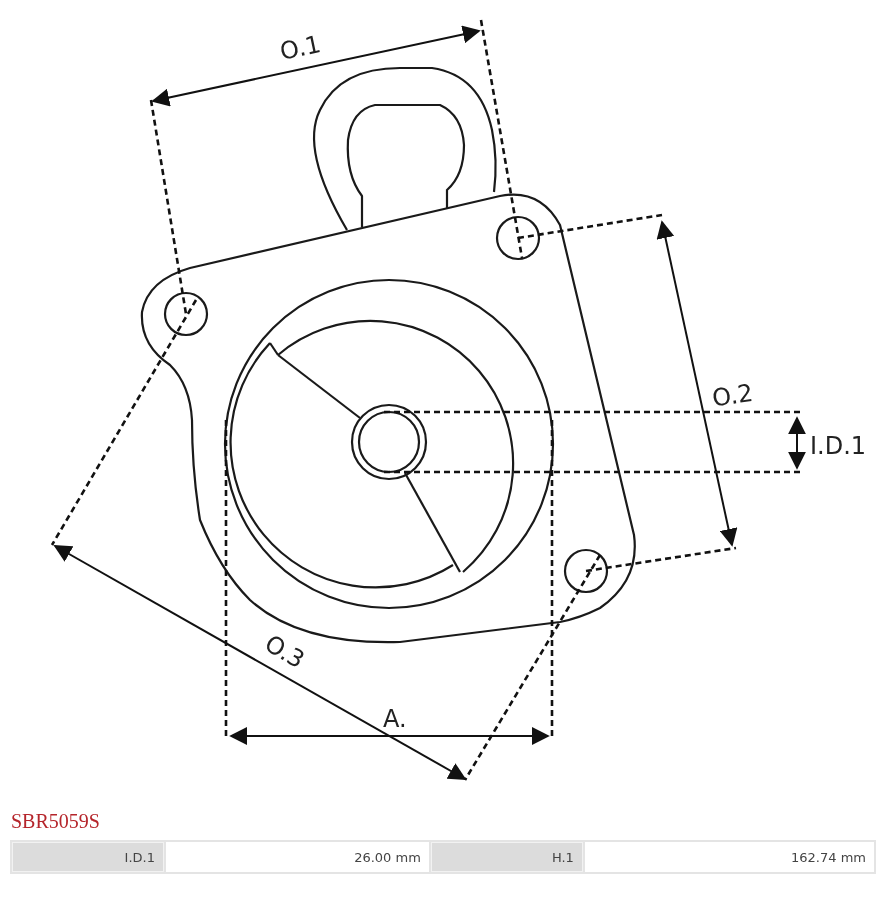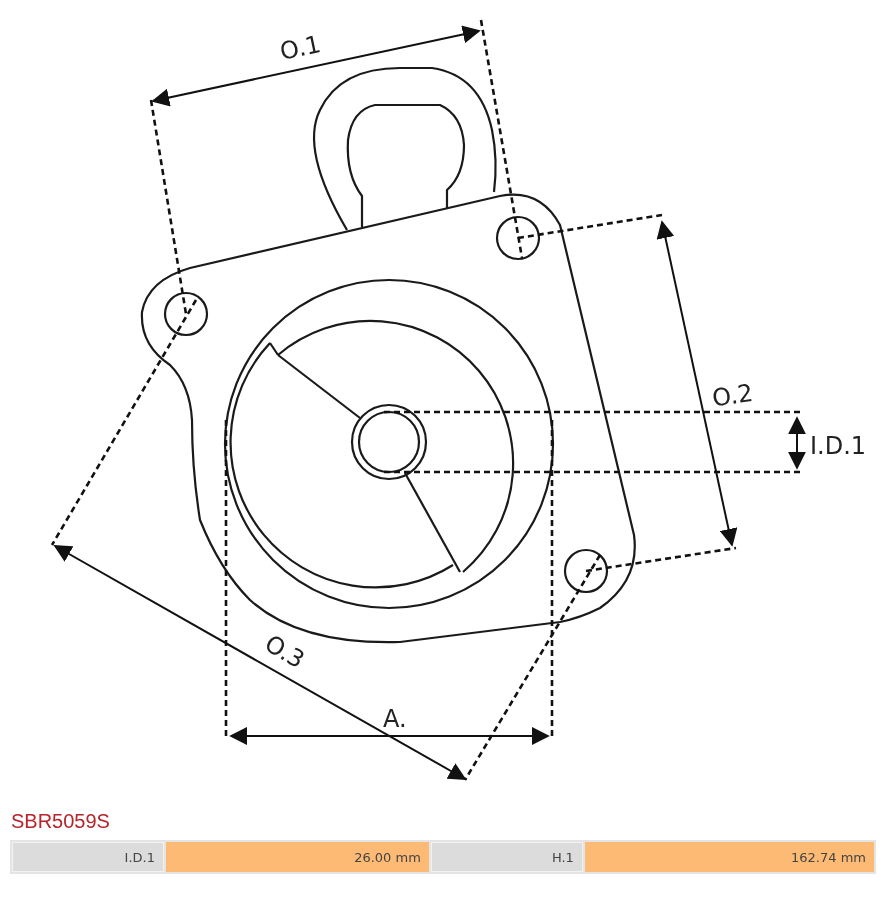--- a/index.html
+++ b/index.html
@@ -1,27 +1,27 @@
 <!DOCTYPE html>
 <html><head>
 <meta charset="utf-8">
 <style>
   html, body { margin: 0; padding: 0; background: #ffffff; }
   body { width: 889px; height: 913px; position: relative; overflow: hidden;
          font-family: "DejaVu Sans", sans-serif; }
   #drawing { position: absolute; left: 0; top: 0; width: 889px; height: 800px; }
   .dimtext { font-family: "DejaVu Sans", sans-serif; font-size: 24px; fill: #222; }
   #part-title { position: absolute; left: 11px; top: 810px; font-size: 20px;
-                color: #b5252b; font-family: Liberation Sans, sans-serif; }
+                color: #b5252b; font-family: Liberation Serif, serif; }
   #spec-table { position: absolute; left: 10px; top: 840px; width: 866px;
                 border-collapse: separate; border-spacing: 2px;
                 background: #e4e4e4; font-size: 13px; color: #444; }
   #spec-table td { height: 28px; padding: 0 8px; text-align: right; }
   #spec-table td.lbl { background: #dcdcdc; width: 134px; border: 1px solid #f2f2f2; }
-  #spec-table td.val { background: #fdba74; }
+  #spec-table td.val { background: #ffffff; }
 </style>
 </head>
 <body>
 
 <svg id="drawing" viewBox="0 0 889 800" xmlns="http://www.w3.org/2000/svg">
   <defs>
     <marker id="arr" viewBox="0 0 10 10" refX="9" refY="5" markerWidth="9" markerHeight="9" orient="auto-start-reverse">
       <path d="M0,0 L10,5 L0,10 z" fill="#111"></path>
     </marker>
   </defs>

